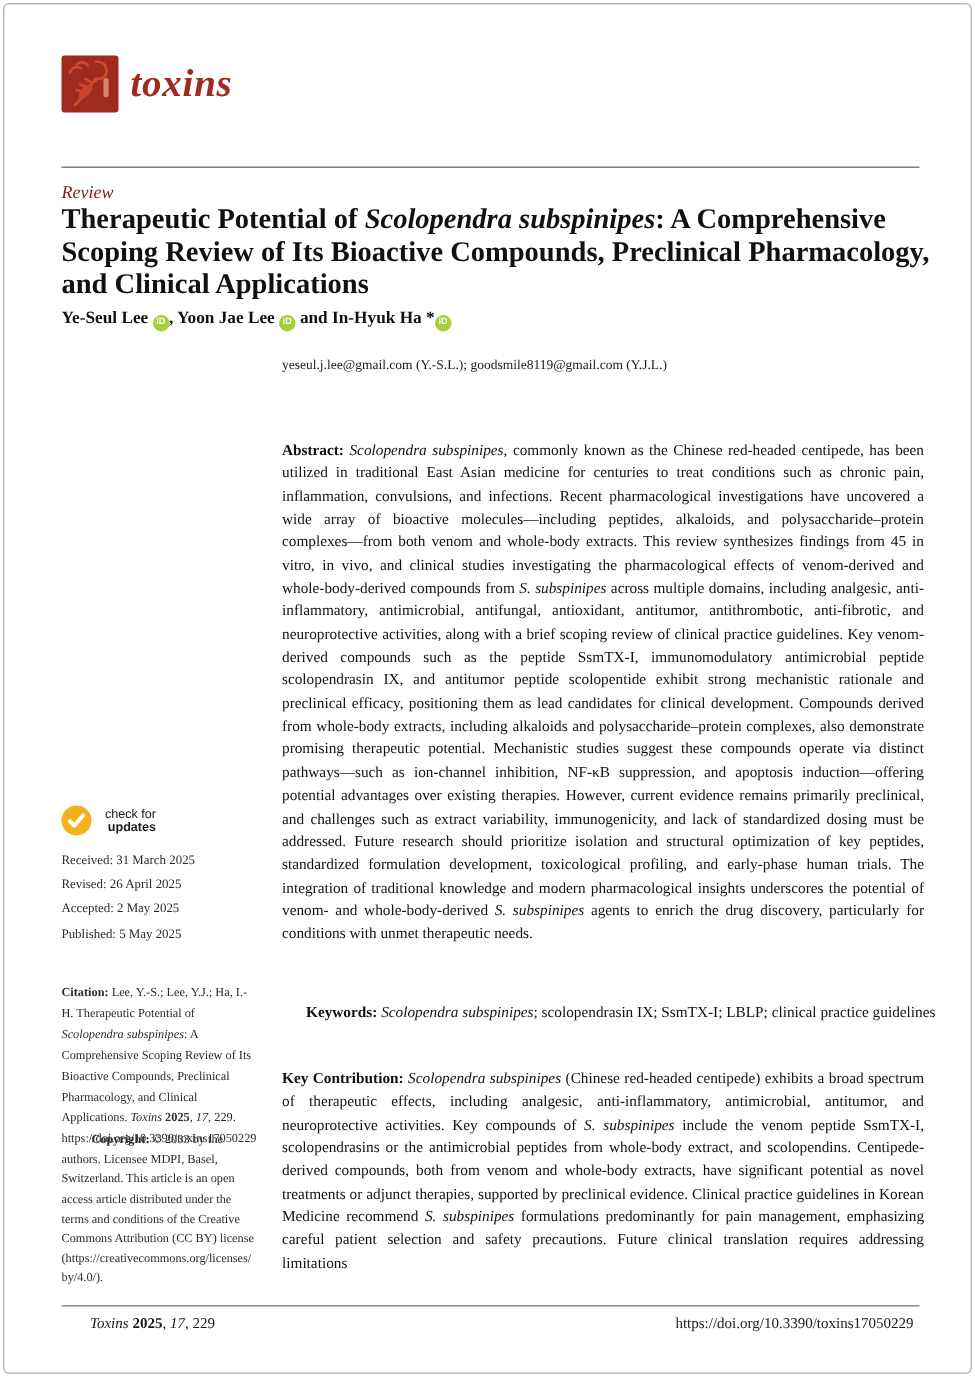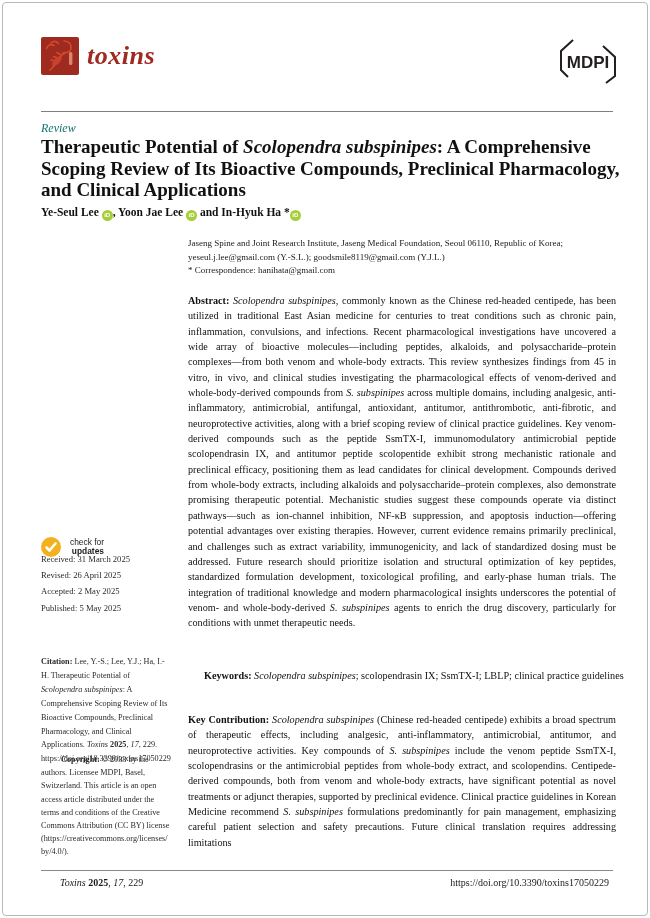--- a/index.html
+++ b/index.html
@@ -21,21 +21,21 @@
     left:38px; top:34px; width:38px; height:38px;
     background:#9e2a20; border-radius:2px;
   }
   .journal-name {
     left:84px; top:38px; font-size:26px; font-style:italic; font-weight:bold;
     color:#9e2a20; letter-spacing:.5px;
   }
   .mdpi-logo { left:552px; top:34px; }
   .header-rule { left:38px; top:108px; width:572px; height:0; border-top:1.5px solid #7f7f7f; }
 
-  .article-type { left:38px; top:118px; font-size:12px; font-style:italic; color:#0f766e; }
+  .article-type { left:38px; top:118px; font-size:12px; font-style:italic; color:#7f1d1d; }
   .paper-title {
     left:38px; top:133px; width:580px;
     font-size:19px; font-weight:bold; line-height:21.5px; color:#111;
   }
   .authors { left:38px; top:203px; width:580px; font-size:11.5px; font-weight:bold; }
 
   .orcid {
     display:inline-block; width:11px; height:11px; border-radius:50%;
     background:#a6ce39; color:#fff; font-size:6px; font-weight:bold;
     text-align:center; line-height:11px; vertical-align:-1px;
@@ -52,21 +52,21 @@
   .badge { left:38px; top:534px; width:130px; cursor:pointer; }
   .badge-circle {
     display:inline-block; width:20px; height:20px; border-radius:50%;
     background:#f2b21d; vertical-align:middle; position:relative;
   }
   .badge-circle svg { position:absolute; left:0; top:0; }
   .badge-text { display:inline-block; vertical-align:middle; margin-left:5px;
     font-size:8.4px; line-height:9.5px; color:#1a1a1a; font-family:"Liberation Sans",sans-serif; }
   .badge-text .b2 { font-weight:bold;text-align:right; }
 
-  .dates { left:38px; top:548px; width:130px; font-size:8.6px; line-height:16.2px; color:#2b2b2b; }
+  .dates { left:38px; top:562px; width:130px; font-size:8.6px; line-height:16.2px; color:#2b2b2b; }
   .citation { left:38px; top:624px; width:130px; font-size:8.2px; line-height:13.9px; color:#2b2b2b; overflow-wrap:break-word;margin-top:28px; }
   .copyright { left:38px; top:750px; width:130px; font-size:8.2px; line-height:13.2px; color:#2b2b2b; overflow-wrap:break-word; }
 
   
   .footer-rule { left:38px; top:867px; width:572px; height:0; border-top:1px solid #8a8a8a; }
   .footer-left { left:38px; top:874px; font-size:10px; color:#1a1a1a;margin-left:19px; }
   .footer-right { right:38px; top:874px; font-size:10px; color:#1a1a1a; text-align:left; }
 </style>
 </head>
 <body>
@@ -83,47 +83,36 @@
         <path d="M9 33 Q11.5 30.5 14 28"></path>
         <path d="M14 24 l-4 -1 M17 21 l-4.5 -1.5 M20 18 l-4 -2.5"></path>
       </g>
       <circle cx="22.5" cy="16.5" r="1.5" fill="#cf4a2a"></circle>
       <ellipse cx="16" cy="24" rx="3" ry="6" transform="rotate(45 16 24)" fill="#c8432e"></ellipse>
       <rect x="28" y="15" width="3.4" height="13" rx="1.6" fill="#d9896a"></rect>
     </svg>
   </div>
   <div class="abs journal-name">toxins</div>
 
-  <div class="abs mdpi-logo">
-    <svg width="66" height="50" viewBox="0 0 66 50">
-      <g fill="none" stroke="#231f20" stroke-width="2">
-        <polyline points="18,3 6,14 6,33 13,40"></polyline>
-        <polyline points="48,9 60,20 60,39 51,46"></polyline>
-      </g>
-      <text x="33" y="31" text-anchor="middle" font-family="Liberation Sans, sans-serif" font-size="17" font-weight="bold" fill="#231f20">MDPI</text>
-    </svg>
-  </div>
 
   <div class="abs header-rule"></div>
 
   <div class="abs article-type">Review</div>
   <h1 class="abs paper-title"><span>Therapeutic Potential of </span><span style="font-style: italic;">Scolopendra subspinipes</span><span>: A Comprehensive Scoping Review of Its Bioactive Compounds, Preclinical Pharmacology, and Clinical Applications</span></h1>
 
   <div class="abs authors">
     <span>Ye-Seul Lee</span>
     <span class="orcid">iD</span><span>, </span>
     <span>Yoon Jae Lee</span>
     <span class="orcid">iD</span><span> and </span>
     <span>In-Hyuk Ha</span><span> *</span><span class="orcid">iD</span>
   </div>
 
   <div class="abs affiliation">
-    <div>Jaseng Spine and Joint Research Institute, Jaseng Medical Foundation, Seoul 06110, Republic of Korea;</div>
     <div>yeseul.j.lee@gmail.com (Y.-S.L.); goodsmile8119@gmail.com (Y.J.L.)</div>
-    <div>*   Correspondence: hanihata@gmail.com</div>
   </div>
 
   <div class="abs abstract"><span style="font-weight: bold;">Abstract: </span><span style="font-style: italic;">Scolopendra subspinipes</span><span>, commonly known as the Chinese red-headed centipede, has been utilized in traditional East Asian medicine for centuries to treat conditions such as chronic pain, inflammation, convulsions, and infections. Recent pharmacological investigations have uncovered a wide array of bioactive molecules—including peptides, alkaloids, and polysaccharide–protein complexes—from both venom and whole-body extracts. This review synthesizes findings from 45 in vitro, in vivo, and clinical studies investigating the pharmacological effects of venom-derived and whole-body-derived compounds from </span><span style="font-style: italic;">S. subspinipes</span><span> across multiple domains, including analgesic, anti-inflammatory, antimicrobial, antifungal, antioxidant, antitumor, antithrombotic, anti-fibrotic, and neuroprotective activities, along with a brief scoping review of clinical practice guidelines. Key venom-derived compounds such as the peptide SsmTX-I, immunomodulatory antimicrobial peptide scolopendrasin IX, and antitumor peptide scolopentide exhibit strong mechanistic rationale and preclinical efficacy, positioning them as lead candidates for clinical development. Compounds derived from whole-body extracts, including alkaloids and polysaccharide–protein complexes, also demonstrate promising therapeutic potential. Mechanistic studies suggest these compounds operate via distinct pathways—such as ion-channel inhibition, NF-κB suppression, and apoptosis induction—offering potential advantages over existing therapies. However, current evidence remains primarily preclinical, and challenges such as extract variability, immunogenicity, and lack of standardized dosing must be addressed. Future research should prioritize isolation and structural optimization of key peptides, standardized formulation development, toxicological profiling, and early-phase human trials. The integration of traditional knowledge and modern pharmacological insights underscores the potential of venom- and whole-body-derived </span><span style="font-style: italic;">S. subspinipes</span><span> agents to enrich the drug discovery, particularly for conditions with unmet therapeutic needs.</span></div>
   <div class="abs keywords"><span style="font-weight: bold;">Keywords: </span><span style="font-style: italic;">Scolopendra subspinipes</span><span>; scolopendrasin IX; SsmTX-I; LBLP; clinical practice guidelines</span></div>
   <div class="abs keycontrib"><span style="font-weight: bold;">Key Contribution: </span><span style="font-style: italic;">Scolopendra subspinipes</span><span> (Chinese red-headed centipede) exhibits a broad spectrum of therapeutic effects, including analgesic, anti-inflammatory, antimicrobial, antitumor, and neuroprotective activities. Key compounds of </span><span style="font-style: italic;">S. subspinipes</span><span> include the venom peptide SsmTX-I, scolopendrasins or the antimicrobial peptides from whole-body extract, and scolopendins. Centipede-derived compounds, both from venom and whole-body extracts, have significant potential as novel treatments or adjunct therapies, supported by preclinical evidence. Clinical practice guidelines in Korean Medicine recommend </span><span style="font-style: italic;">S. subspinipes</span><span> formulations predominantly for pain management, emphasizing careful patient selection and safety precautions. Future clinical translation requires addressing limitations</span></div>
 
   <div class="abs badge">
     <span class="badge-circle">
       <svg width="20" height="20" viewBox="0 0 20 20">
         <polyline points="5.5,10.5 8.5,13.5 14.5,6.5" fill="none" stroke="#fff" stroke-width="2.6" stroke-linecap="round" stroke-linejoin="round"></polyline>

